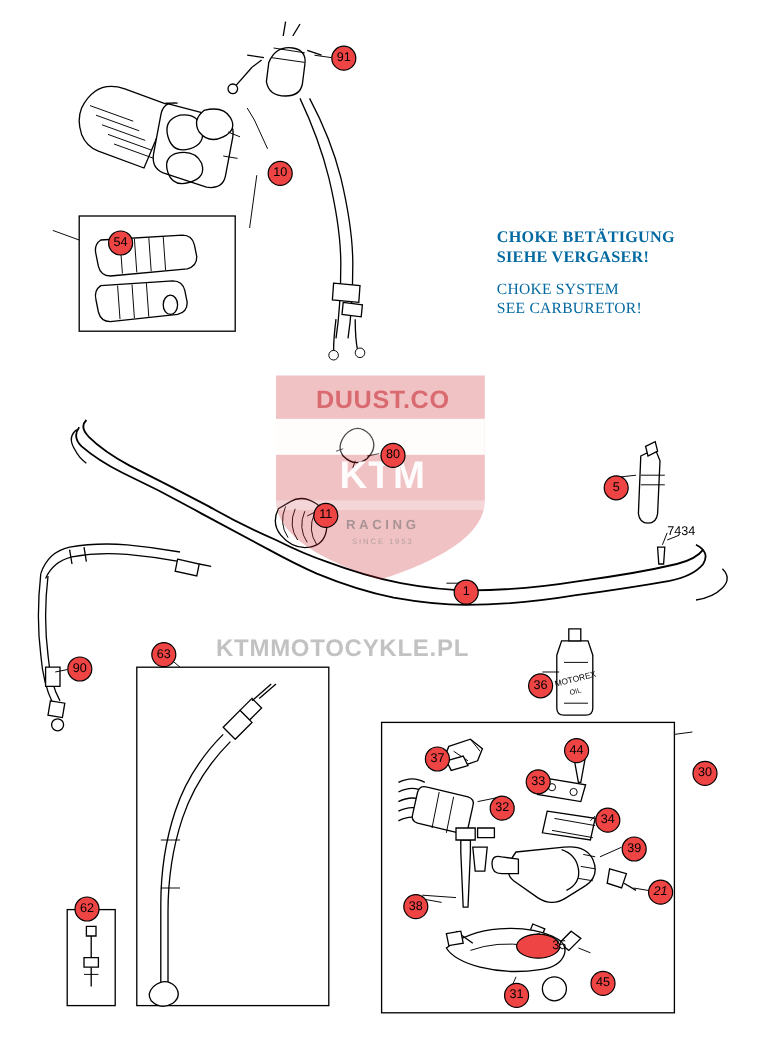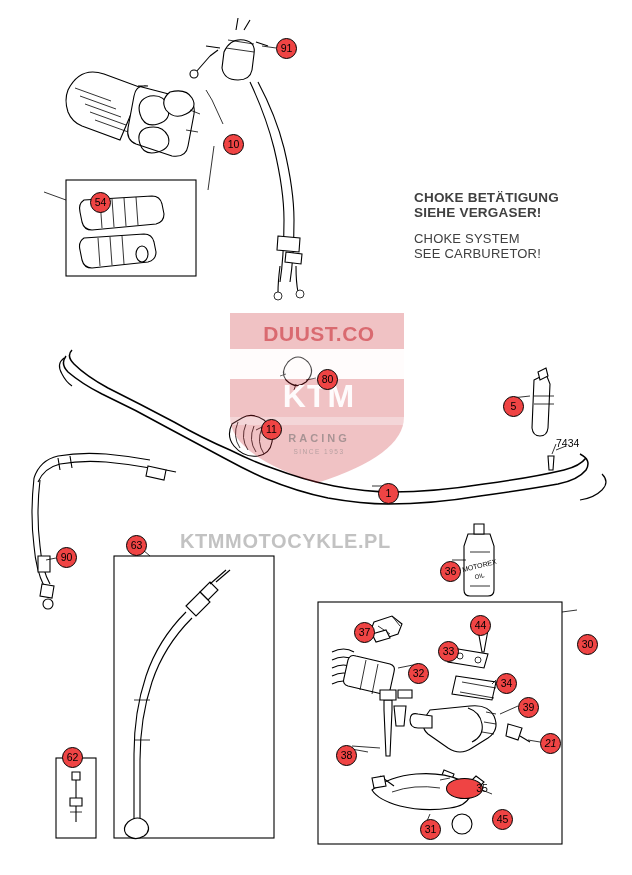--- a/index.html
+++ b/index.html
@@ -27,22 +27,22 @@
     font-family:"Liberation Sans", sans-serif;
   }
   .plain-num{
     position:absolute;
     font-size:10.5px;
     background:transparent;
     font-family:"Liberation Sans", sans-serif;
   }
   .note{
     position:absolute;
-    font-family:Liberation Sans, sans-serif;
-    color:#404040;
+    font-family:Liberation Serif, serif;
+    color:#0369a1;
   }
   .note .l1,.note .l2{font-weight:bold;font-size:13.5px;letter-spacing:.2px;}
   .note .l3,.note .l4{font-weight:normal;font-size:13px;letter-spacing:.2px;}
   .note div{white-space:nowrap;}
 
   
   #wm-shield{
     position:absolute;left:222px;top:305px;width:190px;height:185px;
     opacity:.30;
   }
@@ -308,21 +308,21 @@
       <div class="callout" style="left: 354px; top: 622px;">37</div>
       <div class="callout" style="left: 470px; top: 615px;">44</div>
       <div class="callout" style="left: 577px; top: 622px; margin-top: 12px;">30</div>
       <div class="callout" style="left: 438px; top: 641px;">33</div>
       <div class="callout" style="left: 408px; top: 663px;">32</div>
       <div class="callout" style="left: 496px; top: 673px;">34</div>
       <div class="callout" style="left: 518px; top: 697px;">39</div>
       <div class="callout" style="left: 540px; top: 733px; font-style: italic;">21</div>
       <div class="callout" style="left: 336px; top: 745px;">38</div>
       <div class="callout" style="left: 62px; top: 747px;">62</div>
-      <div class="callout" style="left: 446px; top: 778px; padding-left: 35px;">35</div>
+      <div class="callout" style="left: 430px; top: 778px; padding-left: 35px;">35</div>
       <div class="callout" style="left: 492px; top: 785px; margin-top: 24px;">45</div>
       <div class="callout" style="left: 420px; top: 819px;">31</div>
     </div>
   <div id="plain-layer">
       <div class="plain-num" style="left: 556px; top: 437px;">7434</div>
     </div>
 
 </div>
 
 </body></html>

